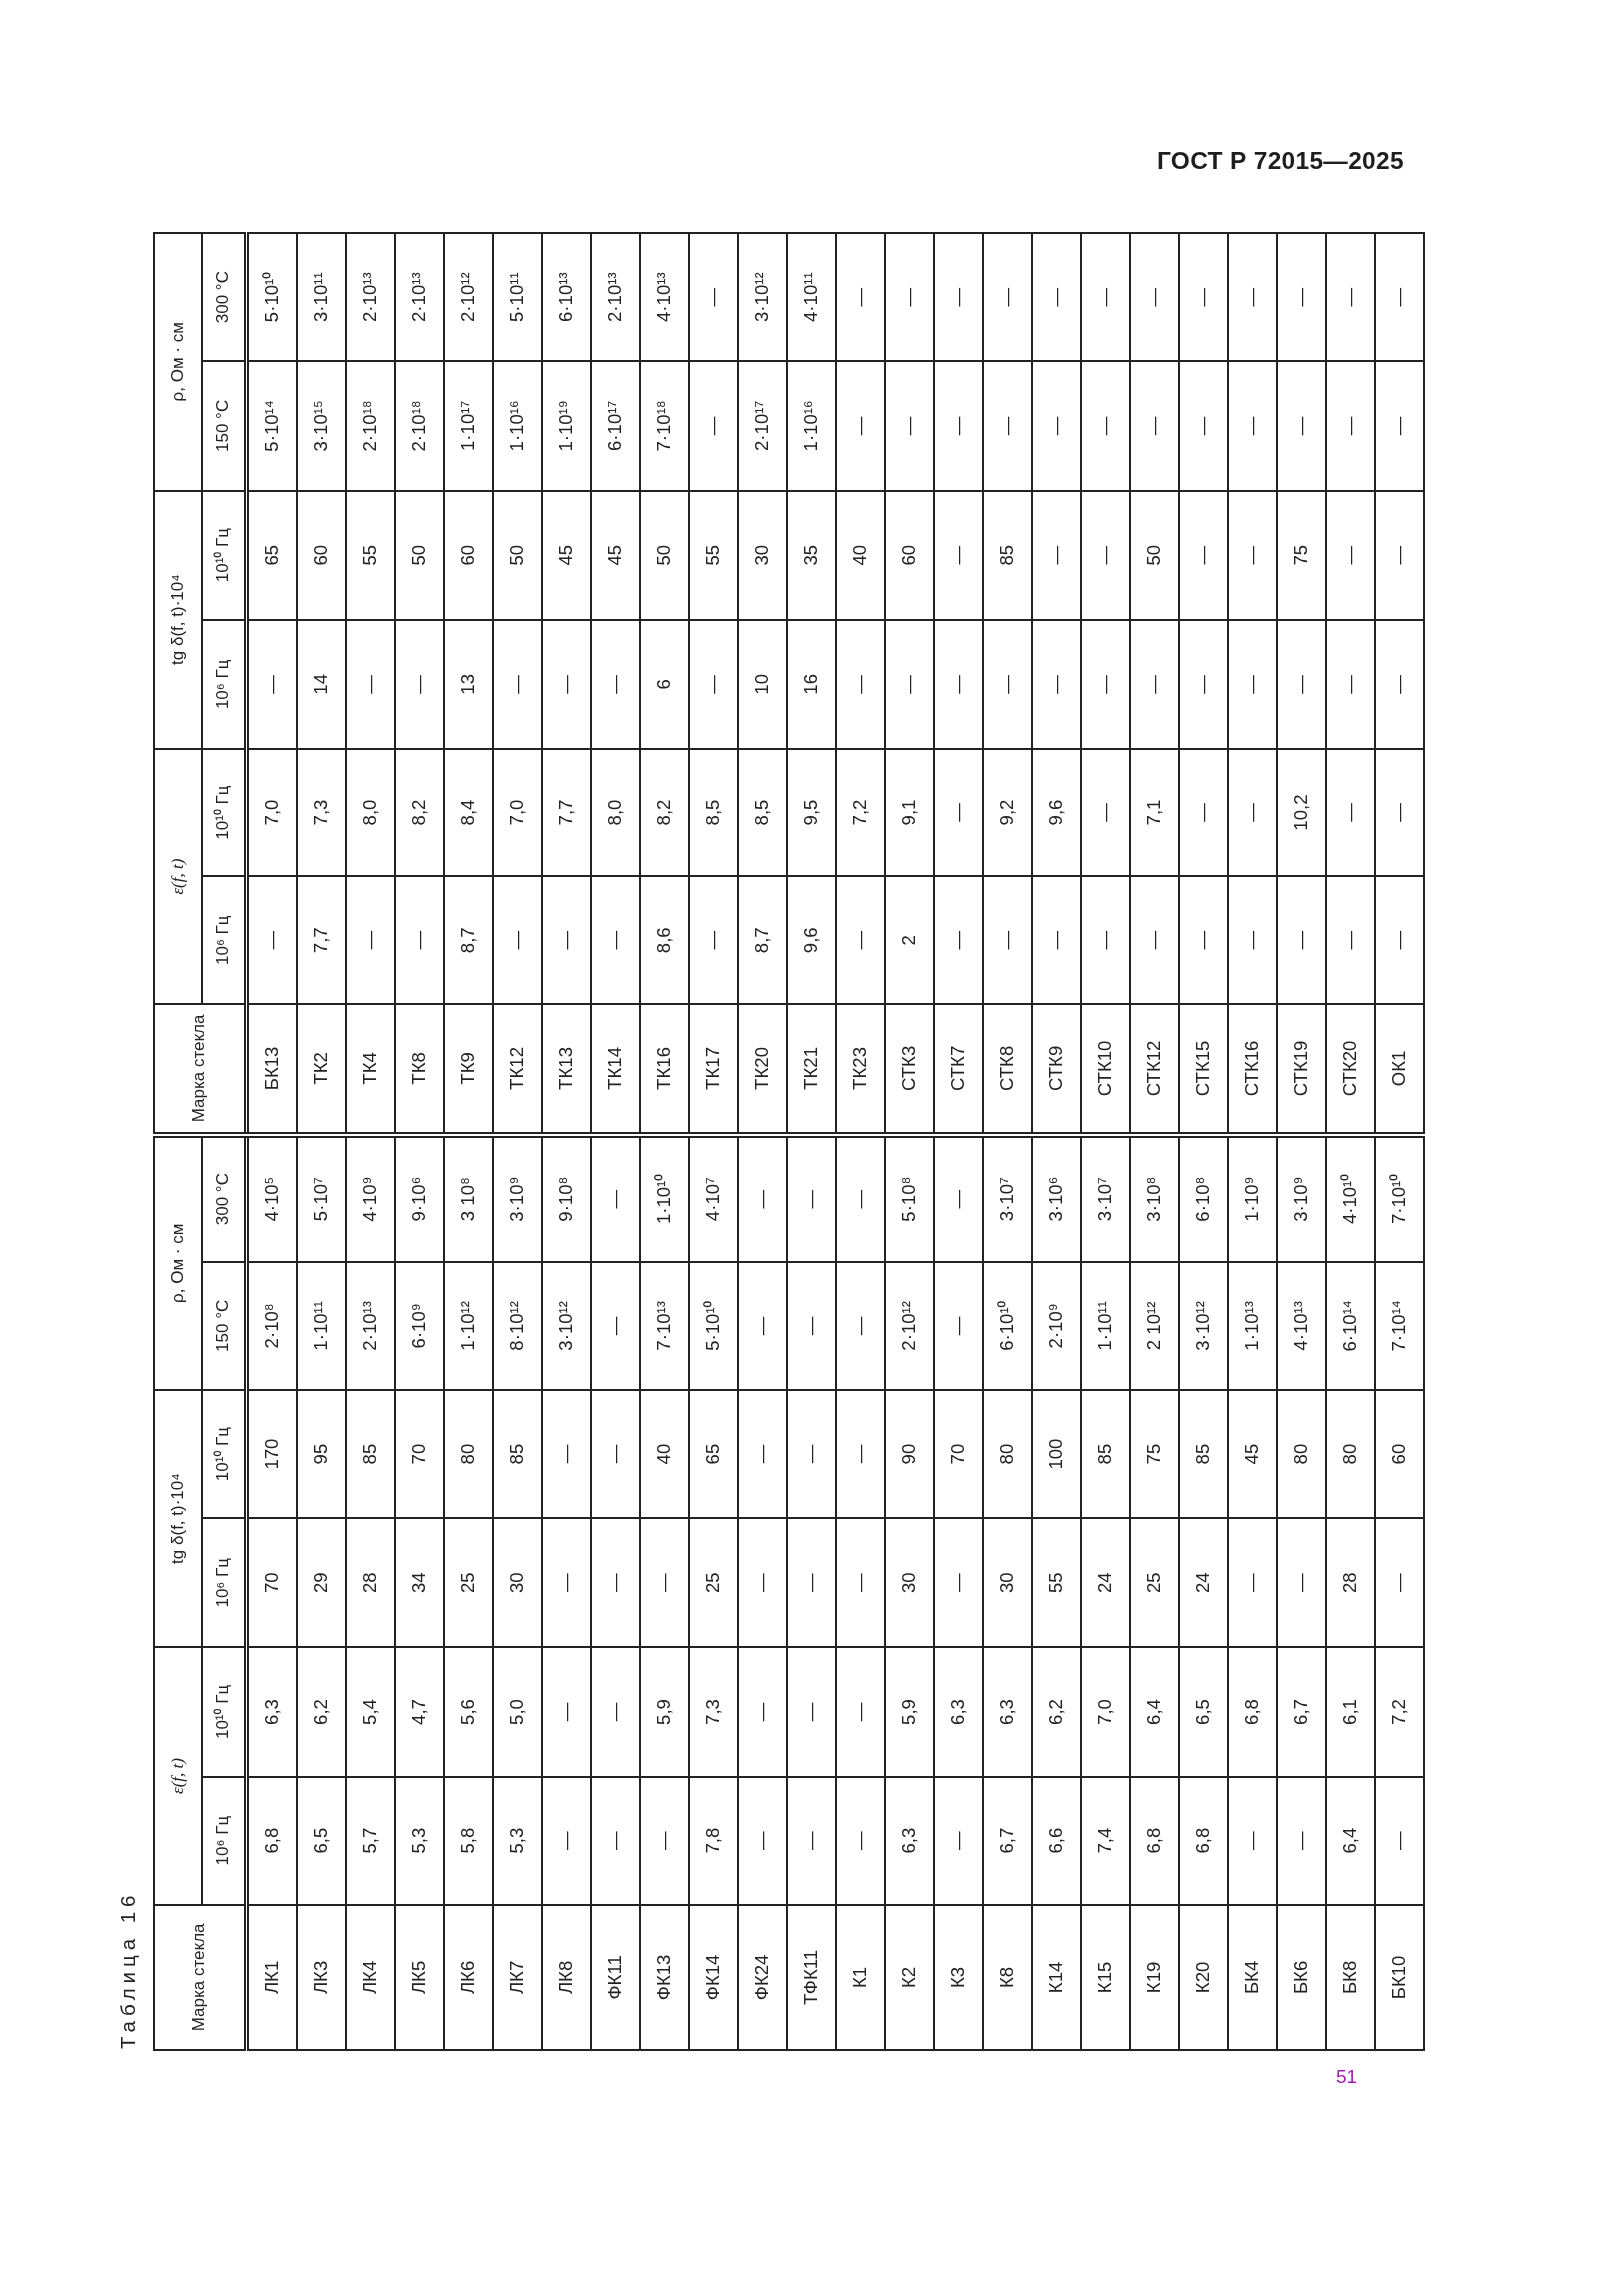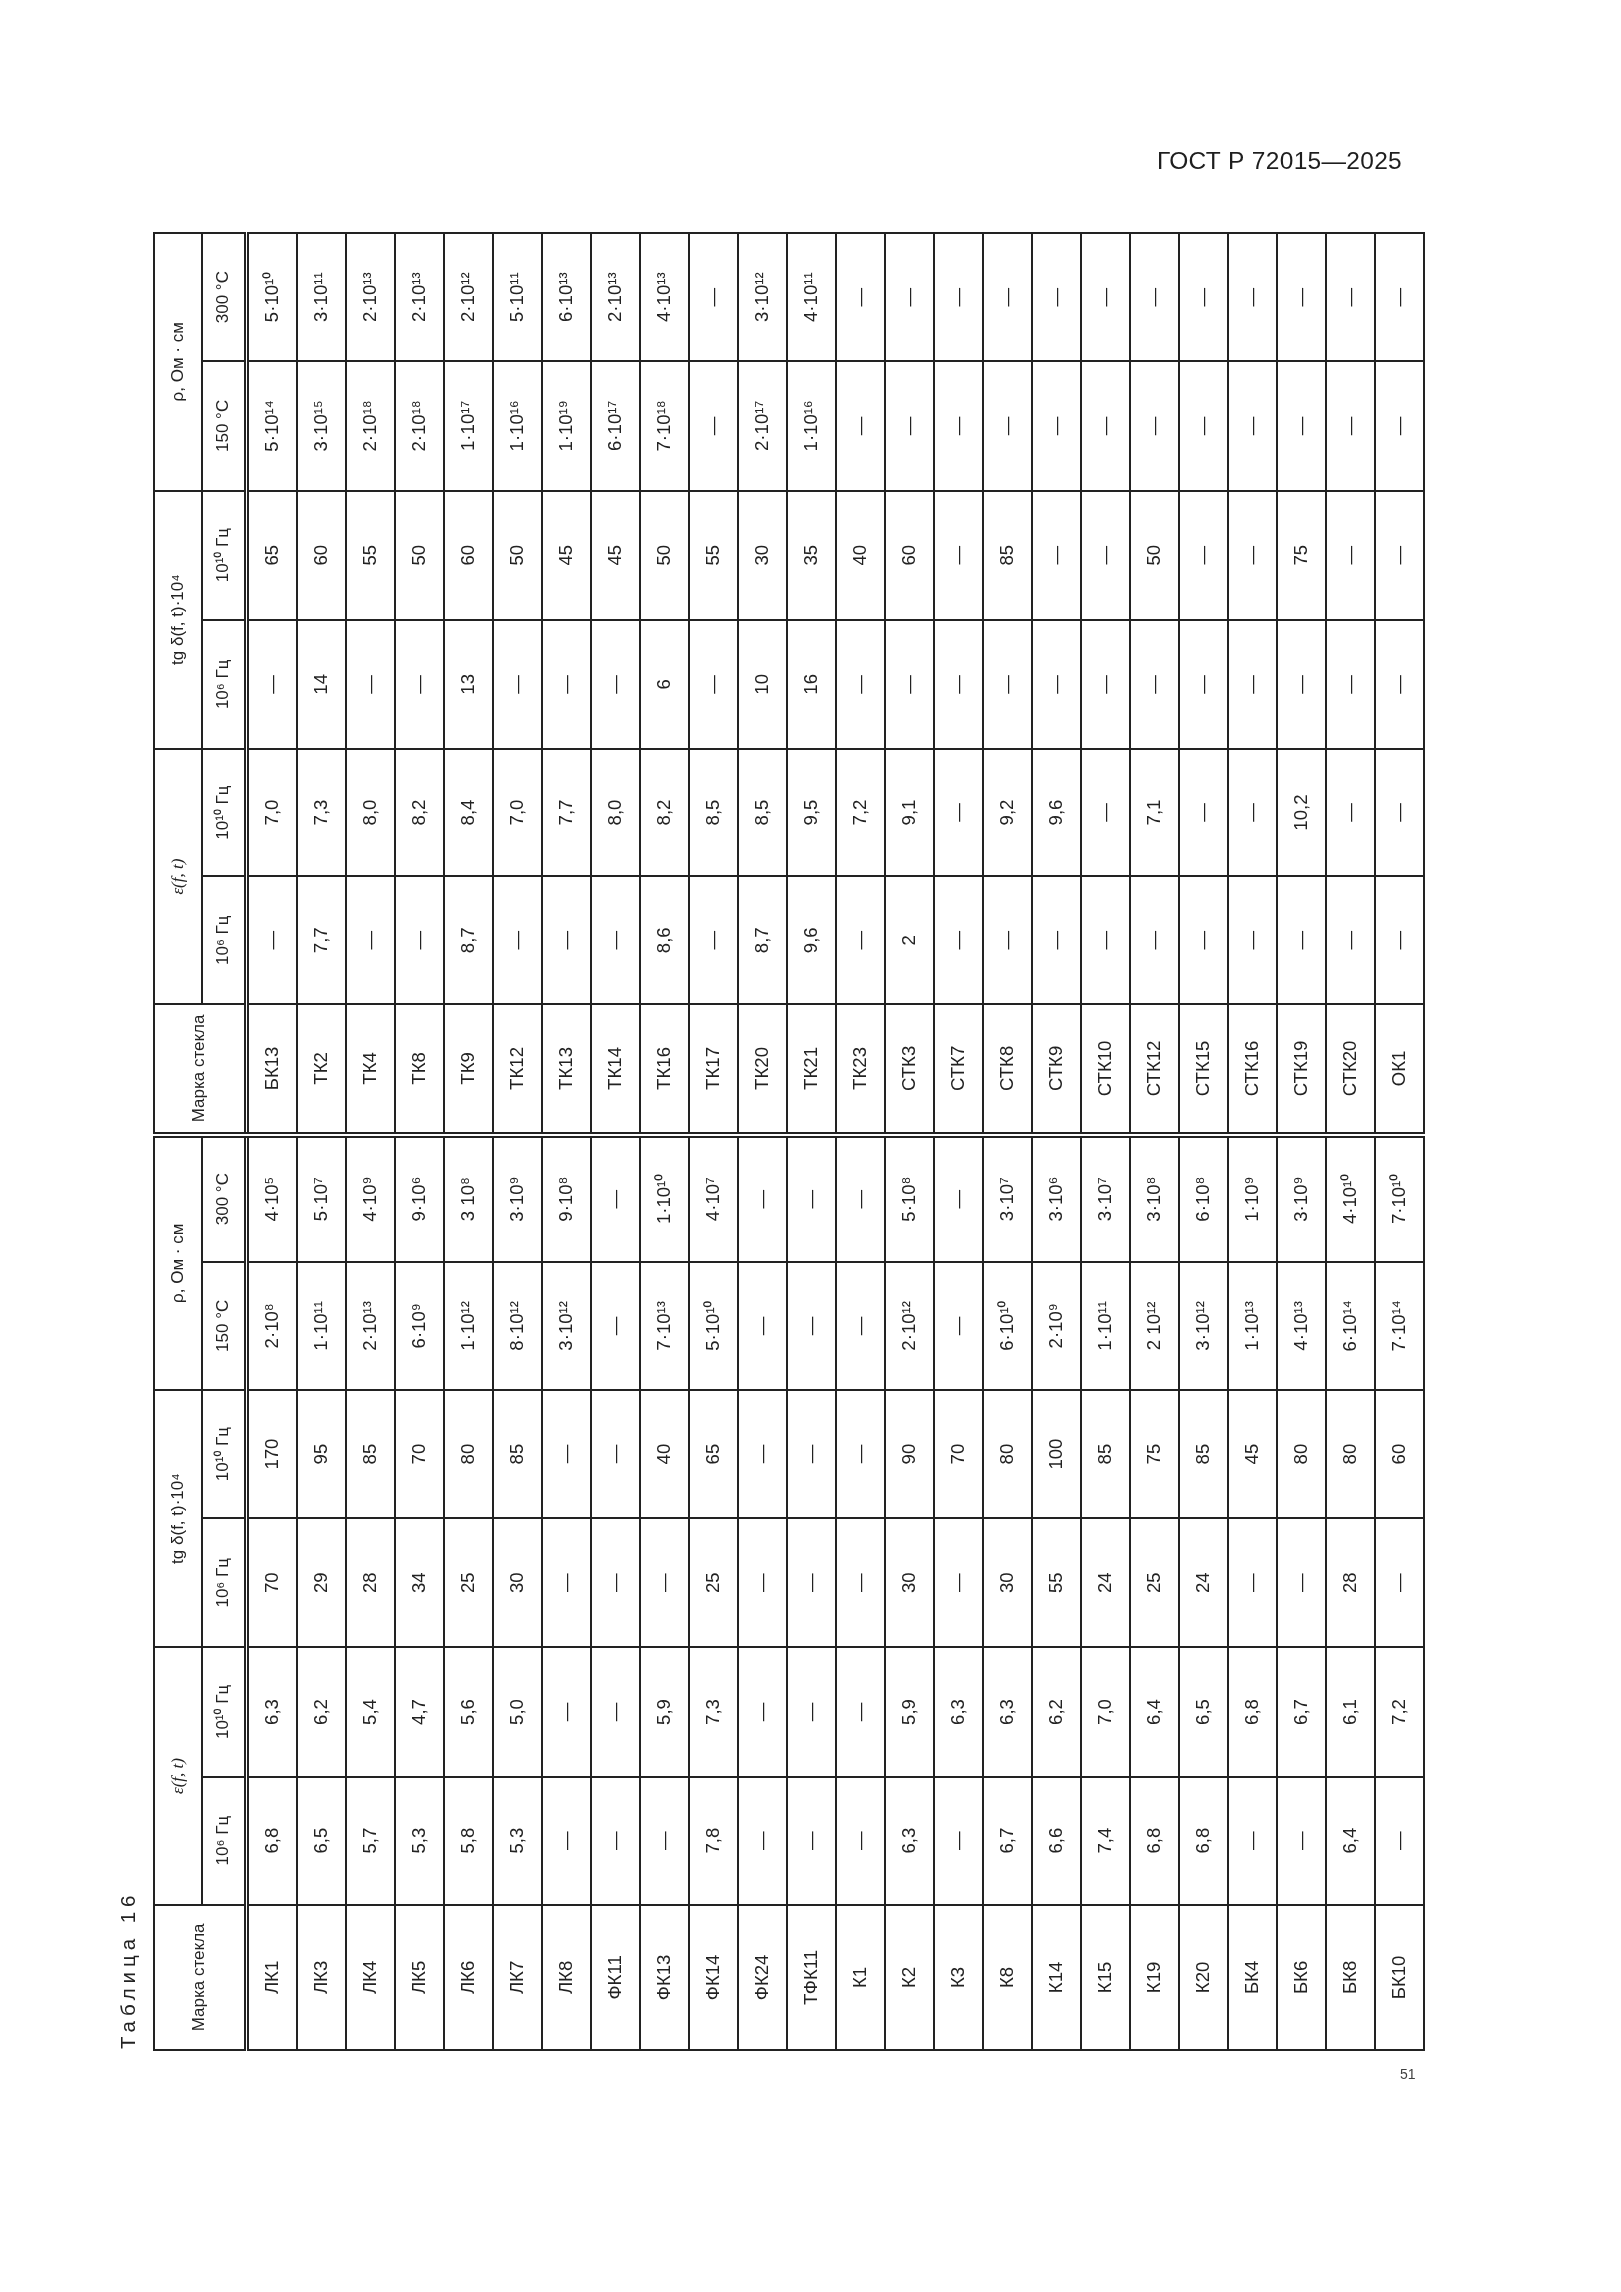--- a/index.html
+++ b/index.html
@@ -1,20 +1,20 @@
 <!DOCTYPE html>
 <html><head>
 <meta charset="utf-8">
 <style>
   html, body { margin:0; padding:0; background:#ffffff; }
   body { width:1621px; height:2293px; position:relative; overflow:hidden;
          font-family:"Liberation Sans", sans-serif; color:#222; }
-  .doc-header { position:absolute; left:1157px; top:147px; font-size:24.5px; font-weight:normal;
+  .doc-header { position:absolute; left:1157px; top:147px; font-size:24.5px; font-weight:bold;
                 letter-spacing:0.3px; white-space:nowrap; color:#1e1e1e; }
-  .page-number { position:absolute; left:1400px; top:2066px; font-size:14px; color:#404040; }
+  .page-number { position:absolute; left:1336px; top:2066px; font-size:19px; color:#a21caf; }
   .caption { position:absolute; left:116px; top:2049px; transform-origin:top left; transform:rotate(-90deg);
              font-size:20.6px; letter-spacing:4.9px; white-space:nowrap; color:#222; }
   .rot { position:absolute; left:153px; top:2051px; width:1819px; height:1265px;
          transform-origin:top left; transform:rotate(-90deg); }
   table { border-collapse:collapse; table-layout:fixed; width:1819px; height:1265px; }
   td, th { border:2px solid #222; text-align:center; vertical-align:middle; padding:0;
            font-weight:normal; font-size:18.6px; line-height:1.1; overflow:hidden; white-space:nowrap; }
   th { font-size:17px; }
   tr.hdr1 { height:48px; }
   tr.hdr2 { height:44px; }

